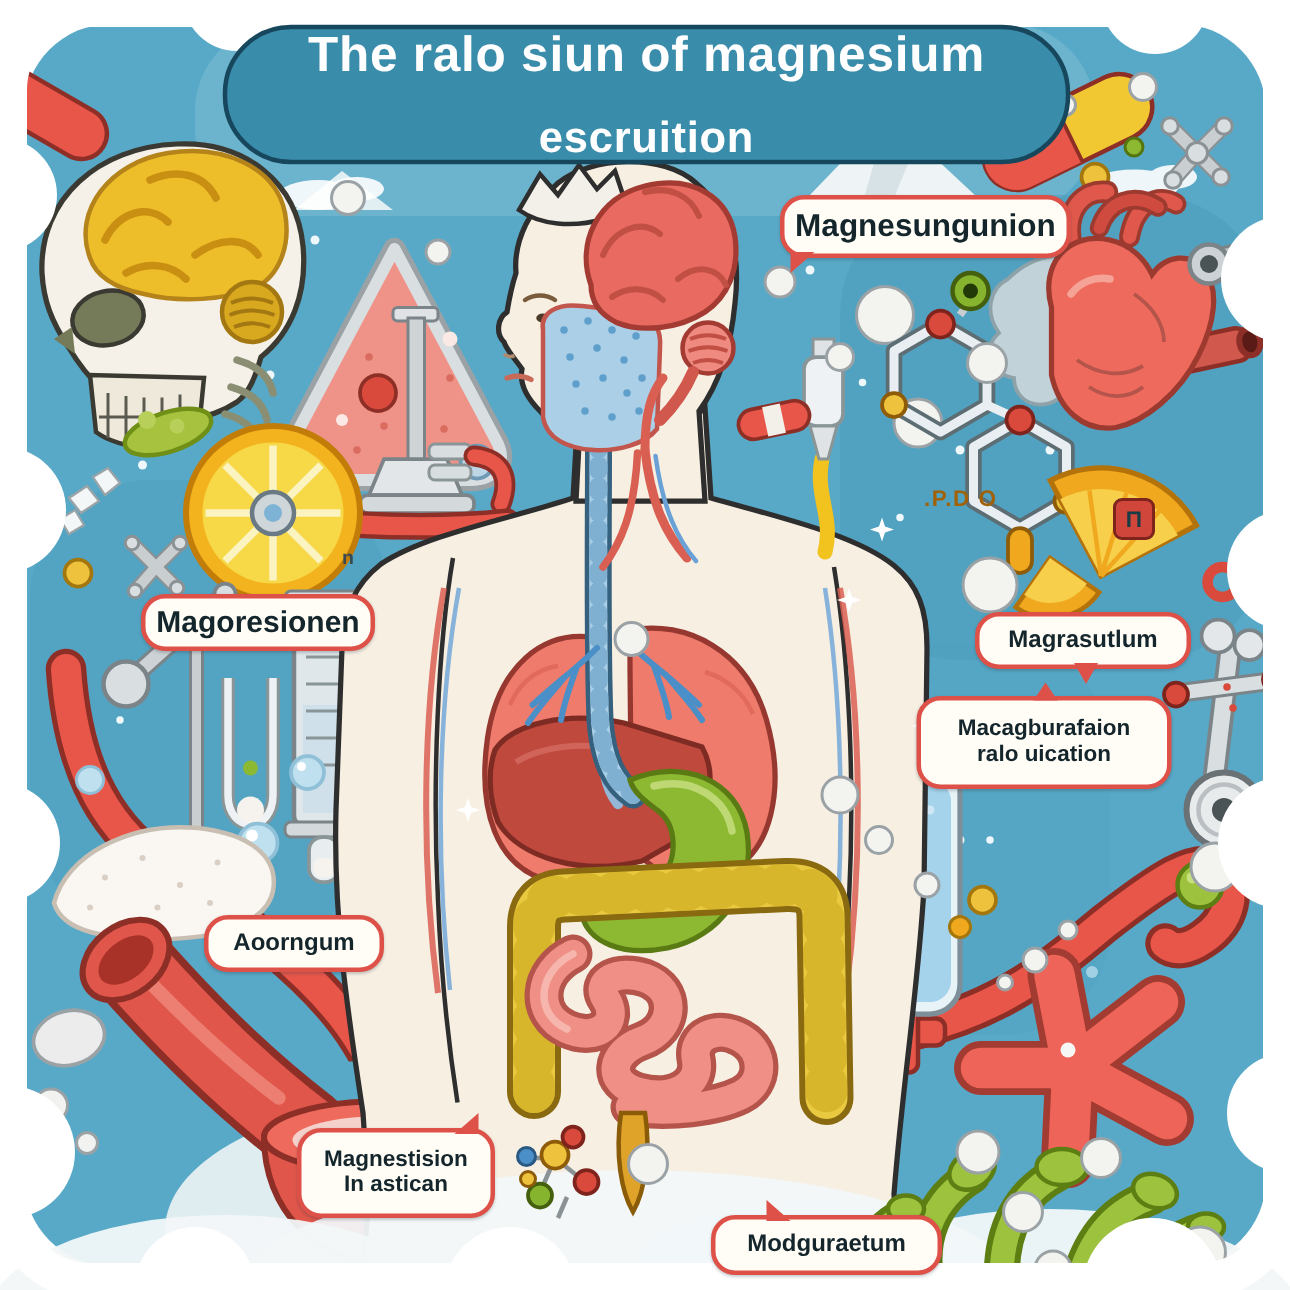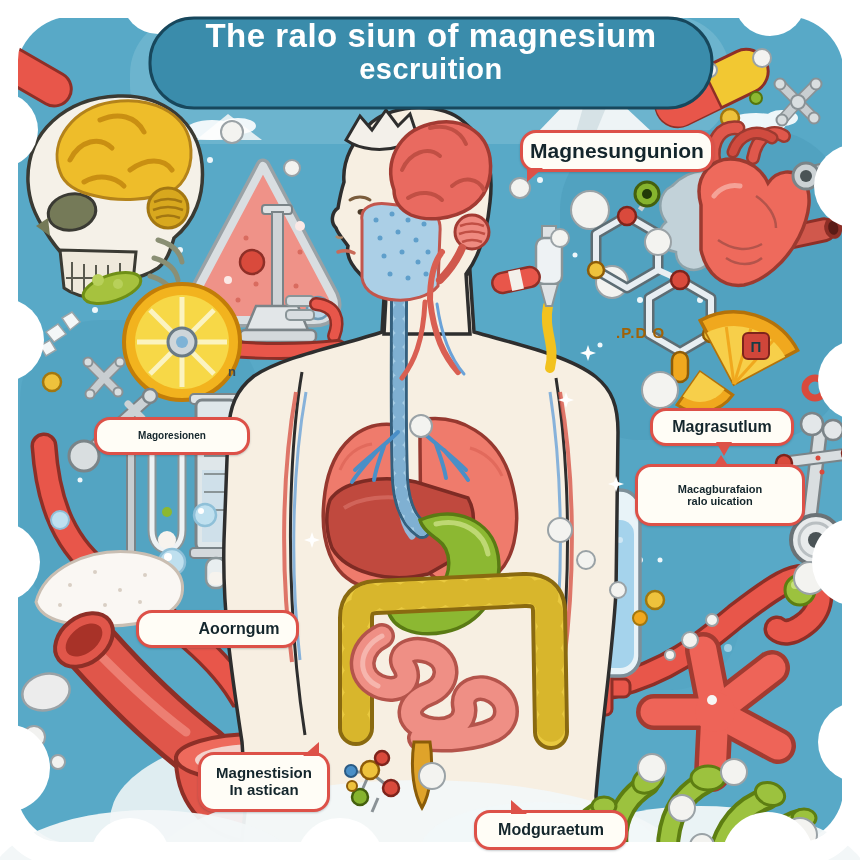--- a/index.html
+++ b/index.html
@@ -1,21 +1,21 @@
 <!DOCTYPE html>
 <html><head>
 <meta charset="utf-8">
 <style>
   html,body{margin:0;padding:0;background:#ffffff;}
   .stage{position:relative;width:860px;height:860px;overflow:hidden;background:#fff;
          font-family:"Liberation Sans", sans-serif;}
   .stage svg{position:absolute;left:0;top:0;}
   .overlay{position:absolute;z-index:5;}
   .title-banner{left:150px;top:18px;width:562px;height:90px;display:flex;flex-direction:column;
-    align-items:center;justify-content:flex-start;color:#fff;font-weight:bold;text-align:center;line-height:1.08;}
+    align-items:center;justify-content:space-between;color:#fff;font-weight:bold;text-align:center;line-height:1.08;}
   .title-banner .l1{font-size:33px;letter-spacing:.5px;}
   .title-banner .l2{font-size:29px;letter-spacing:.5px;}
   .bubble{position:absolute;z-index:6;background:#fffdf6;border:3px solid #dd5148;border-radius:16px;
     display:flex;flex-direction:column;align-items:center;justify-content:center;
     color:#14262c;font-weight:bold;text-align:center;line-height:1.12;box-shadow:0 1px 2px rgba(40,60,70,.25);}
   .tail{position:absolute;width:0;height:0;}
   .t-dl{left:4px;bottom:-13px;border-top:14px solid #dd5148;border-right:16px solid transparent;}
   .t-dc{left:46%;bottom:-13px;border-top:14px solid #dd5148;border-left:8px solid transparent;border-right:8px solid transparent;}
   .t-uc{left:46%;top:-12px;border-bottom:12px solid #dd5148;border-left:8px solid transparent;border-right:8px solid transparent;}
   .t-ur{right:8px;top:-13px;border-bottom:14px solid #dd5148;border-left:16px solid transparent;}
@@ -669,36 +669,36 @@
 <div class="overlay title-banner">
   <div class="l1">The ralo siun of magnesium</div>
   <div class="l2">escruition</div>
 </div>
 
 <div class="bubble" style="left:520px;top:130px;width:188px;height:36px;font-size:21px;">
   <span>Magnesungunion</span>
   <span class="tail t-dl"></span>
 </div>
 
-<div class="bubble" style="left:94px;top:417px;width:150px;height:32px;font-size:10px;">
+<div class="bubble" style="left:94px;top:396px;width:150px;height:32px;font-size:20px;">
   <span>Magoresionen</span>
 </div>
 
 <div class="bubble" style="left:650px;top:408px;width:138px;height:32px;font-size:16px;">
   <span>Magrasutlum</span>
   <span class="tail t-dc"></span>
 </div>
 
-<div class="bubble" style="left:635px;top:464px;width:164px;height:56px;font-size:11px;">
+<div class="bubble" style="left:611px;top:464px;width:164px;height:56px;font-size:15px;">
   <span>Macagburafaion</span>
   <span>ralo uication</span>
   <span class="tail t-uc"></span>
 </div>
 
-<div class="bubble" style="left:136px;top:610px;width:114px;height:32px;font-size:16px;padding-left:43px;">
+<div class="bubble" style="left:136px;top:610px;width:114px;height:32px;font-size:16px;">
   <span>Aoorngum</span>
 </div>
 
 <div class="bubble" style="left:198px;top:752px;width:126px;height:54px;font-size:15px;">
   <span>Magnestision</span>
   <span>In astican</span>
   <span class="tail t-ur"></span>
 </div>
 
 <div class="bubble" style="left:474px;top:790px;width:148px;height:34px;font-size:16px;margin-top:20px;">

